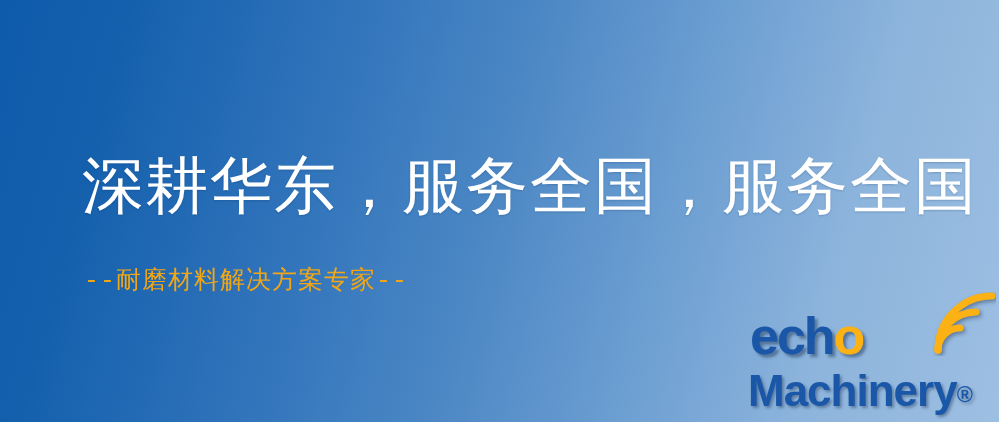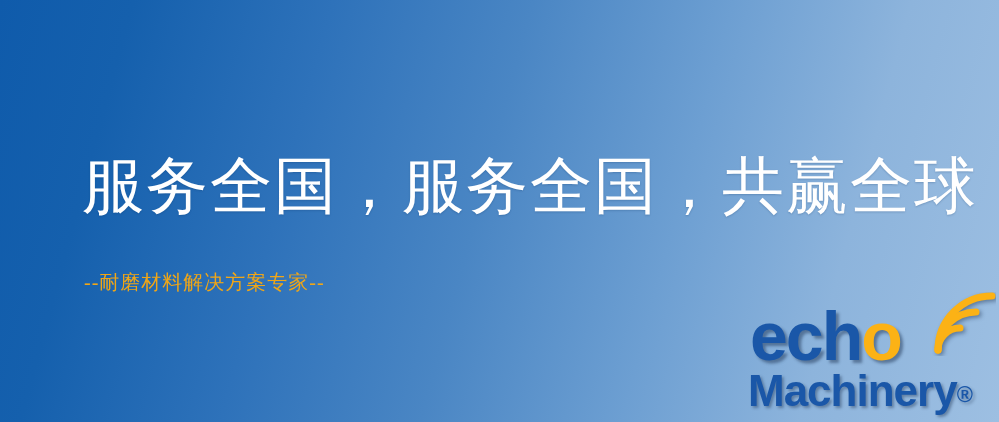--- a/index.html
+++ b/index.html
@@ -37,22 +37,22 @@
     color: #ffffff;
     white-space: nowrap;
     text-shadow: 0 1px 2px rgba(10, 45, 90, 0.22);
   }
 
   
   #subtitle {
     position: absolute;
     left: 84px;
     top: 266px;
-    font-family: Liberation Serif, serif;
-    font-size: 20px;
+    font-family: Liberation Mono, monospace;
+    font-size: 25px;
     line-height: 32px;
     letter-spacing: 1px;
     color: #f0a616;
     white-space: nowrap;
   }
 
   
   #logo {
     position: absolute;
     left: 742px;
@@ -61,21 +61,21 @@
     height: 120px;
   }
   #logo-wordmark {
     position: absolute;
     left: 8px;
     top: 2px;
     height: 76px;
     line-height: 76px;
     font-family: "Liberation Sans", sans-serif;
     font-weight: bold;
-    font-size: 68px;
+    font-size: 52px;
     letter-spacing: -2px;
     white-space: nowrap;
   }
   #logo-echo-blue {
     color: #1a57a8;
     text-shadow: 3px 3px 3px rgba(20, 40, 70, 0.45);
   }
   #logo-echo-o {
     color: #fcb215;
     text-shadow: 3px 3px 3px rgba(20, 40, 70, 0.45);
@@ -104,21 +104,21 @@
     font-size: 22px;
     vertical-align: 4px;
     letter-spacing: 0;
   }
 </style>
 </head>
 <body>
 
 <div id="banner">
 
-  <div id="headline">服务全国，服务全国，共赢全球</div>
+  <div id="headline">深耕华东，服务全国，服务全国</div>
 
   <div id="subtitle">--耐磨材料解决方案专家--</div>
 
   <div id="logo">
 
     <div id="logo-wordmark">
       <span id="logo-echo-blue">ech</span><span id="logo-echo-o">o</span>
     </div>
 
     <div id="logo-arcs">

